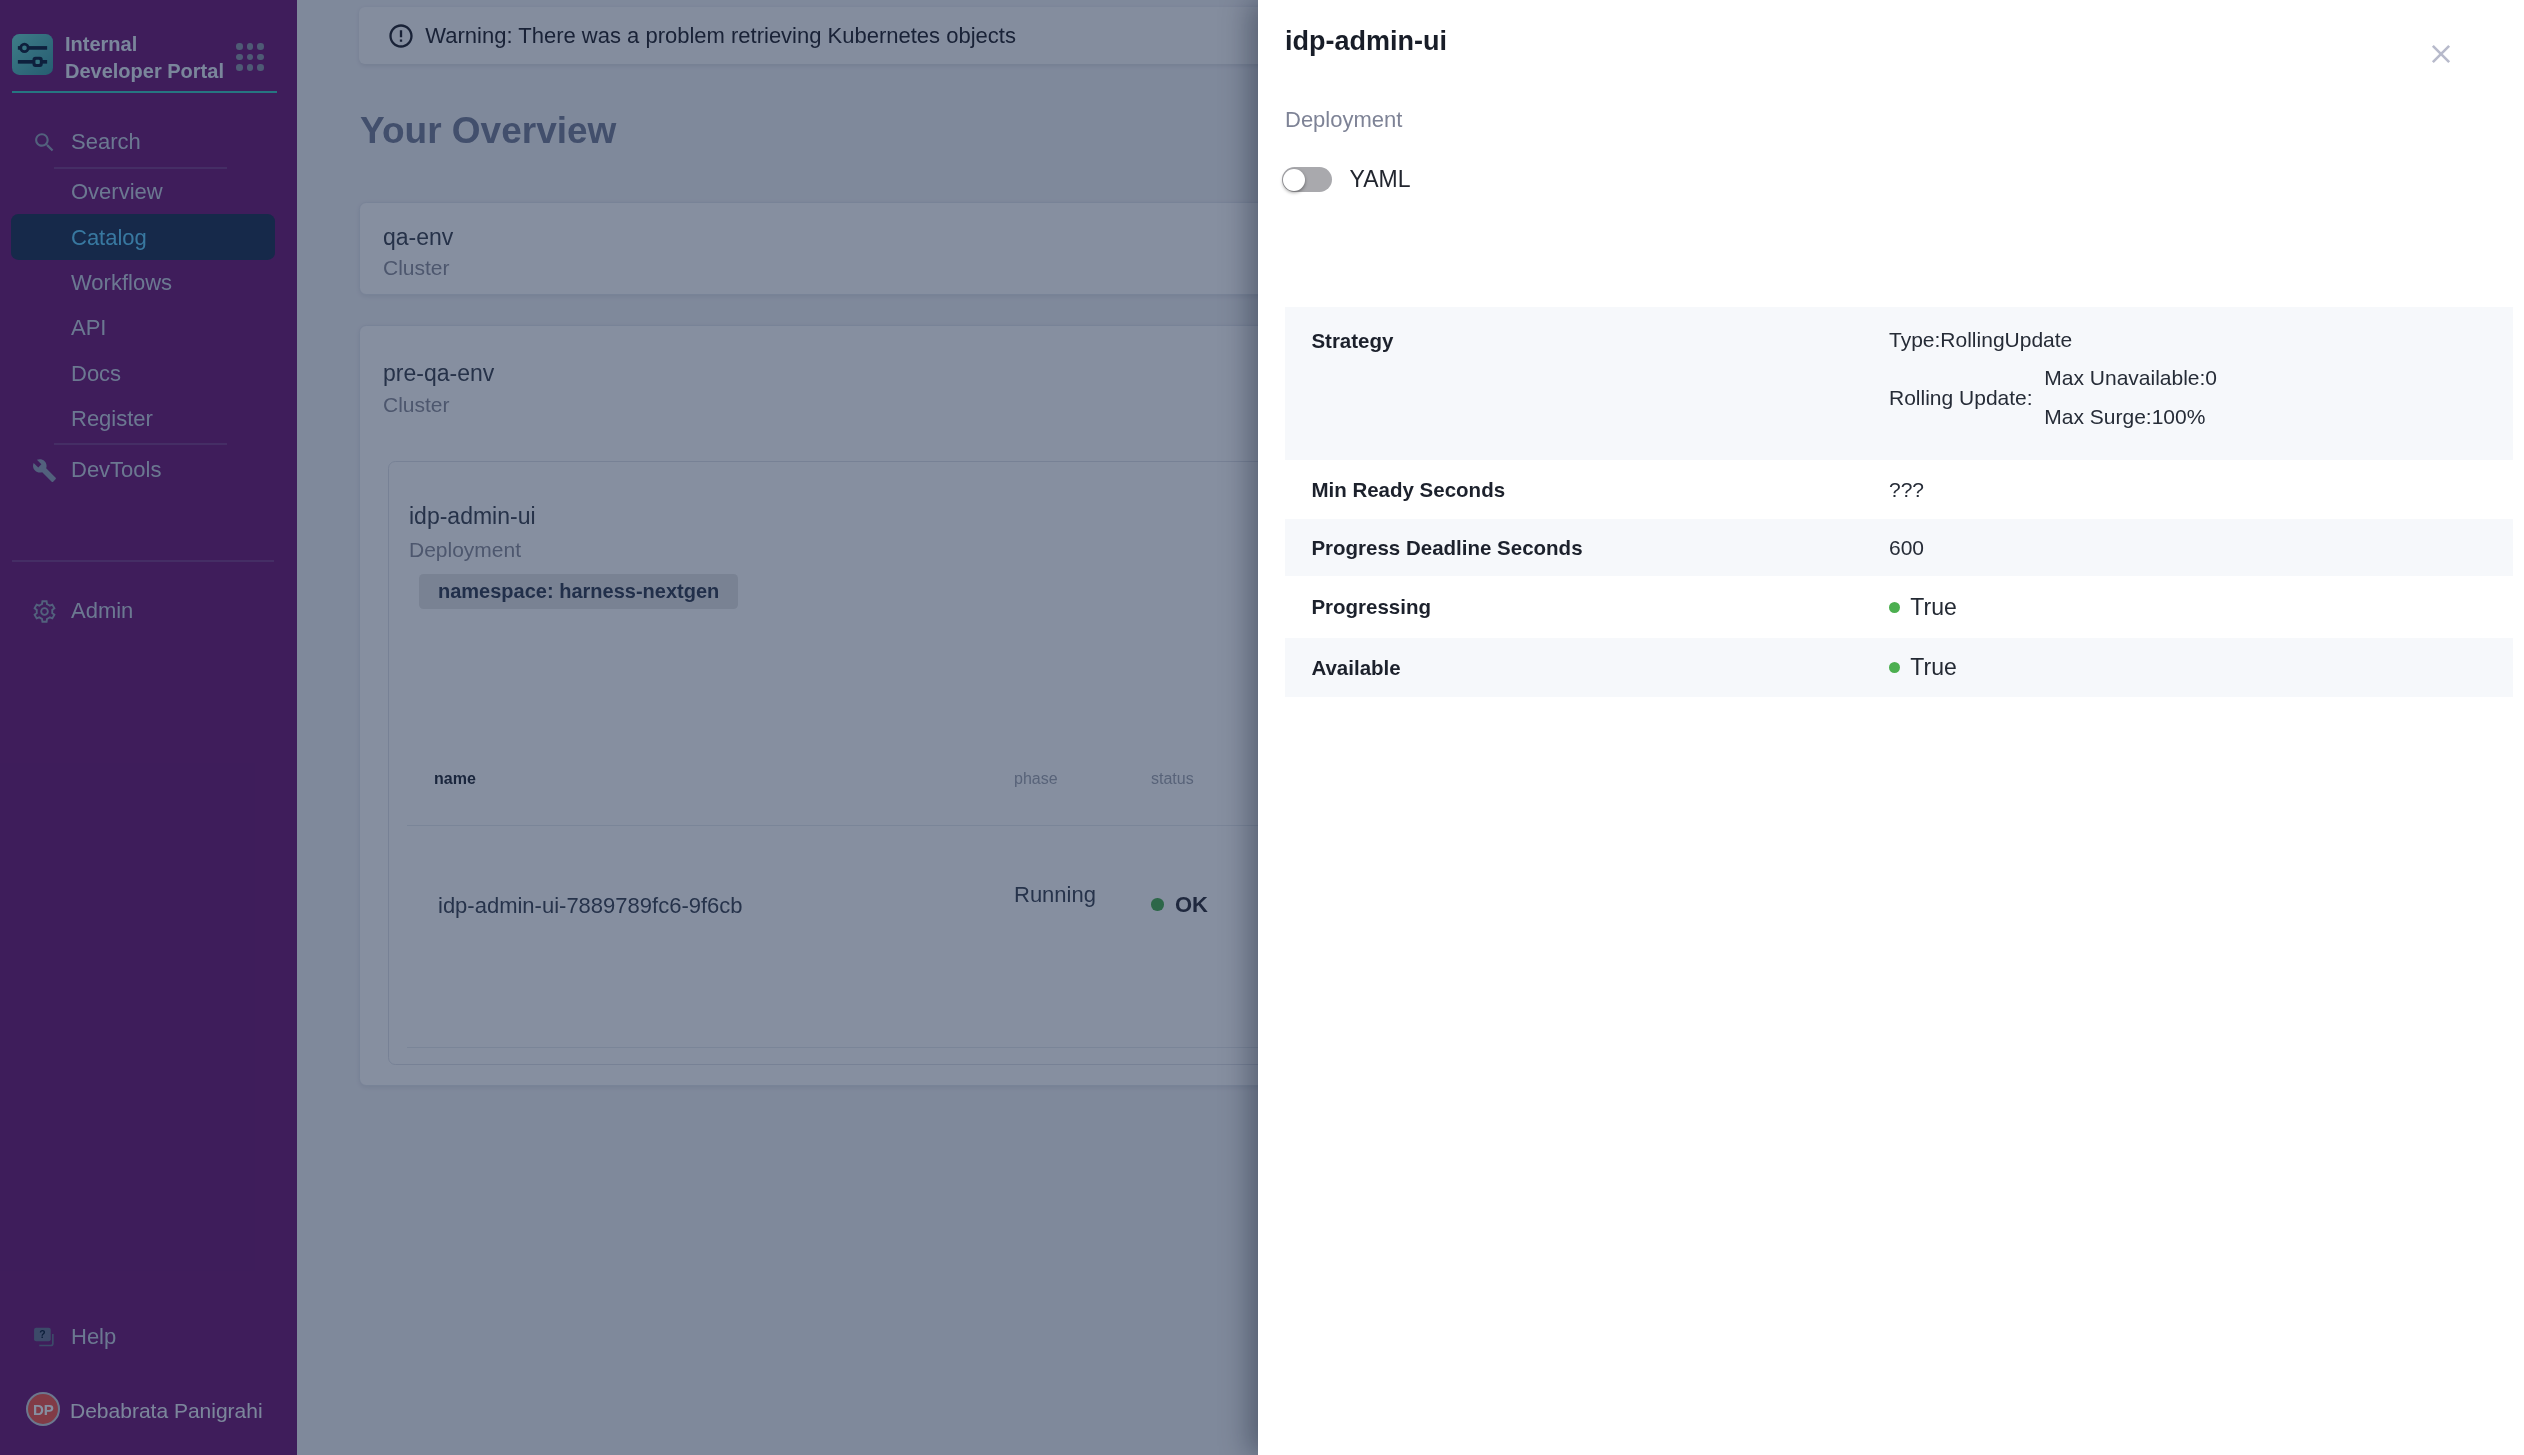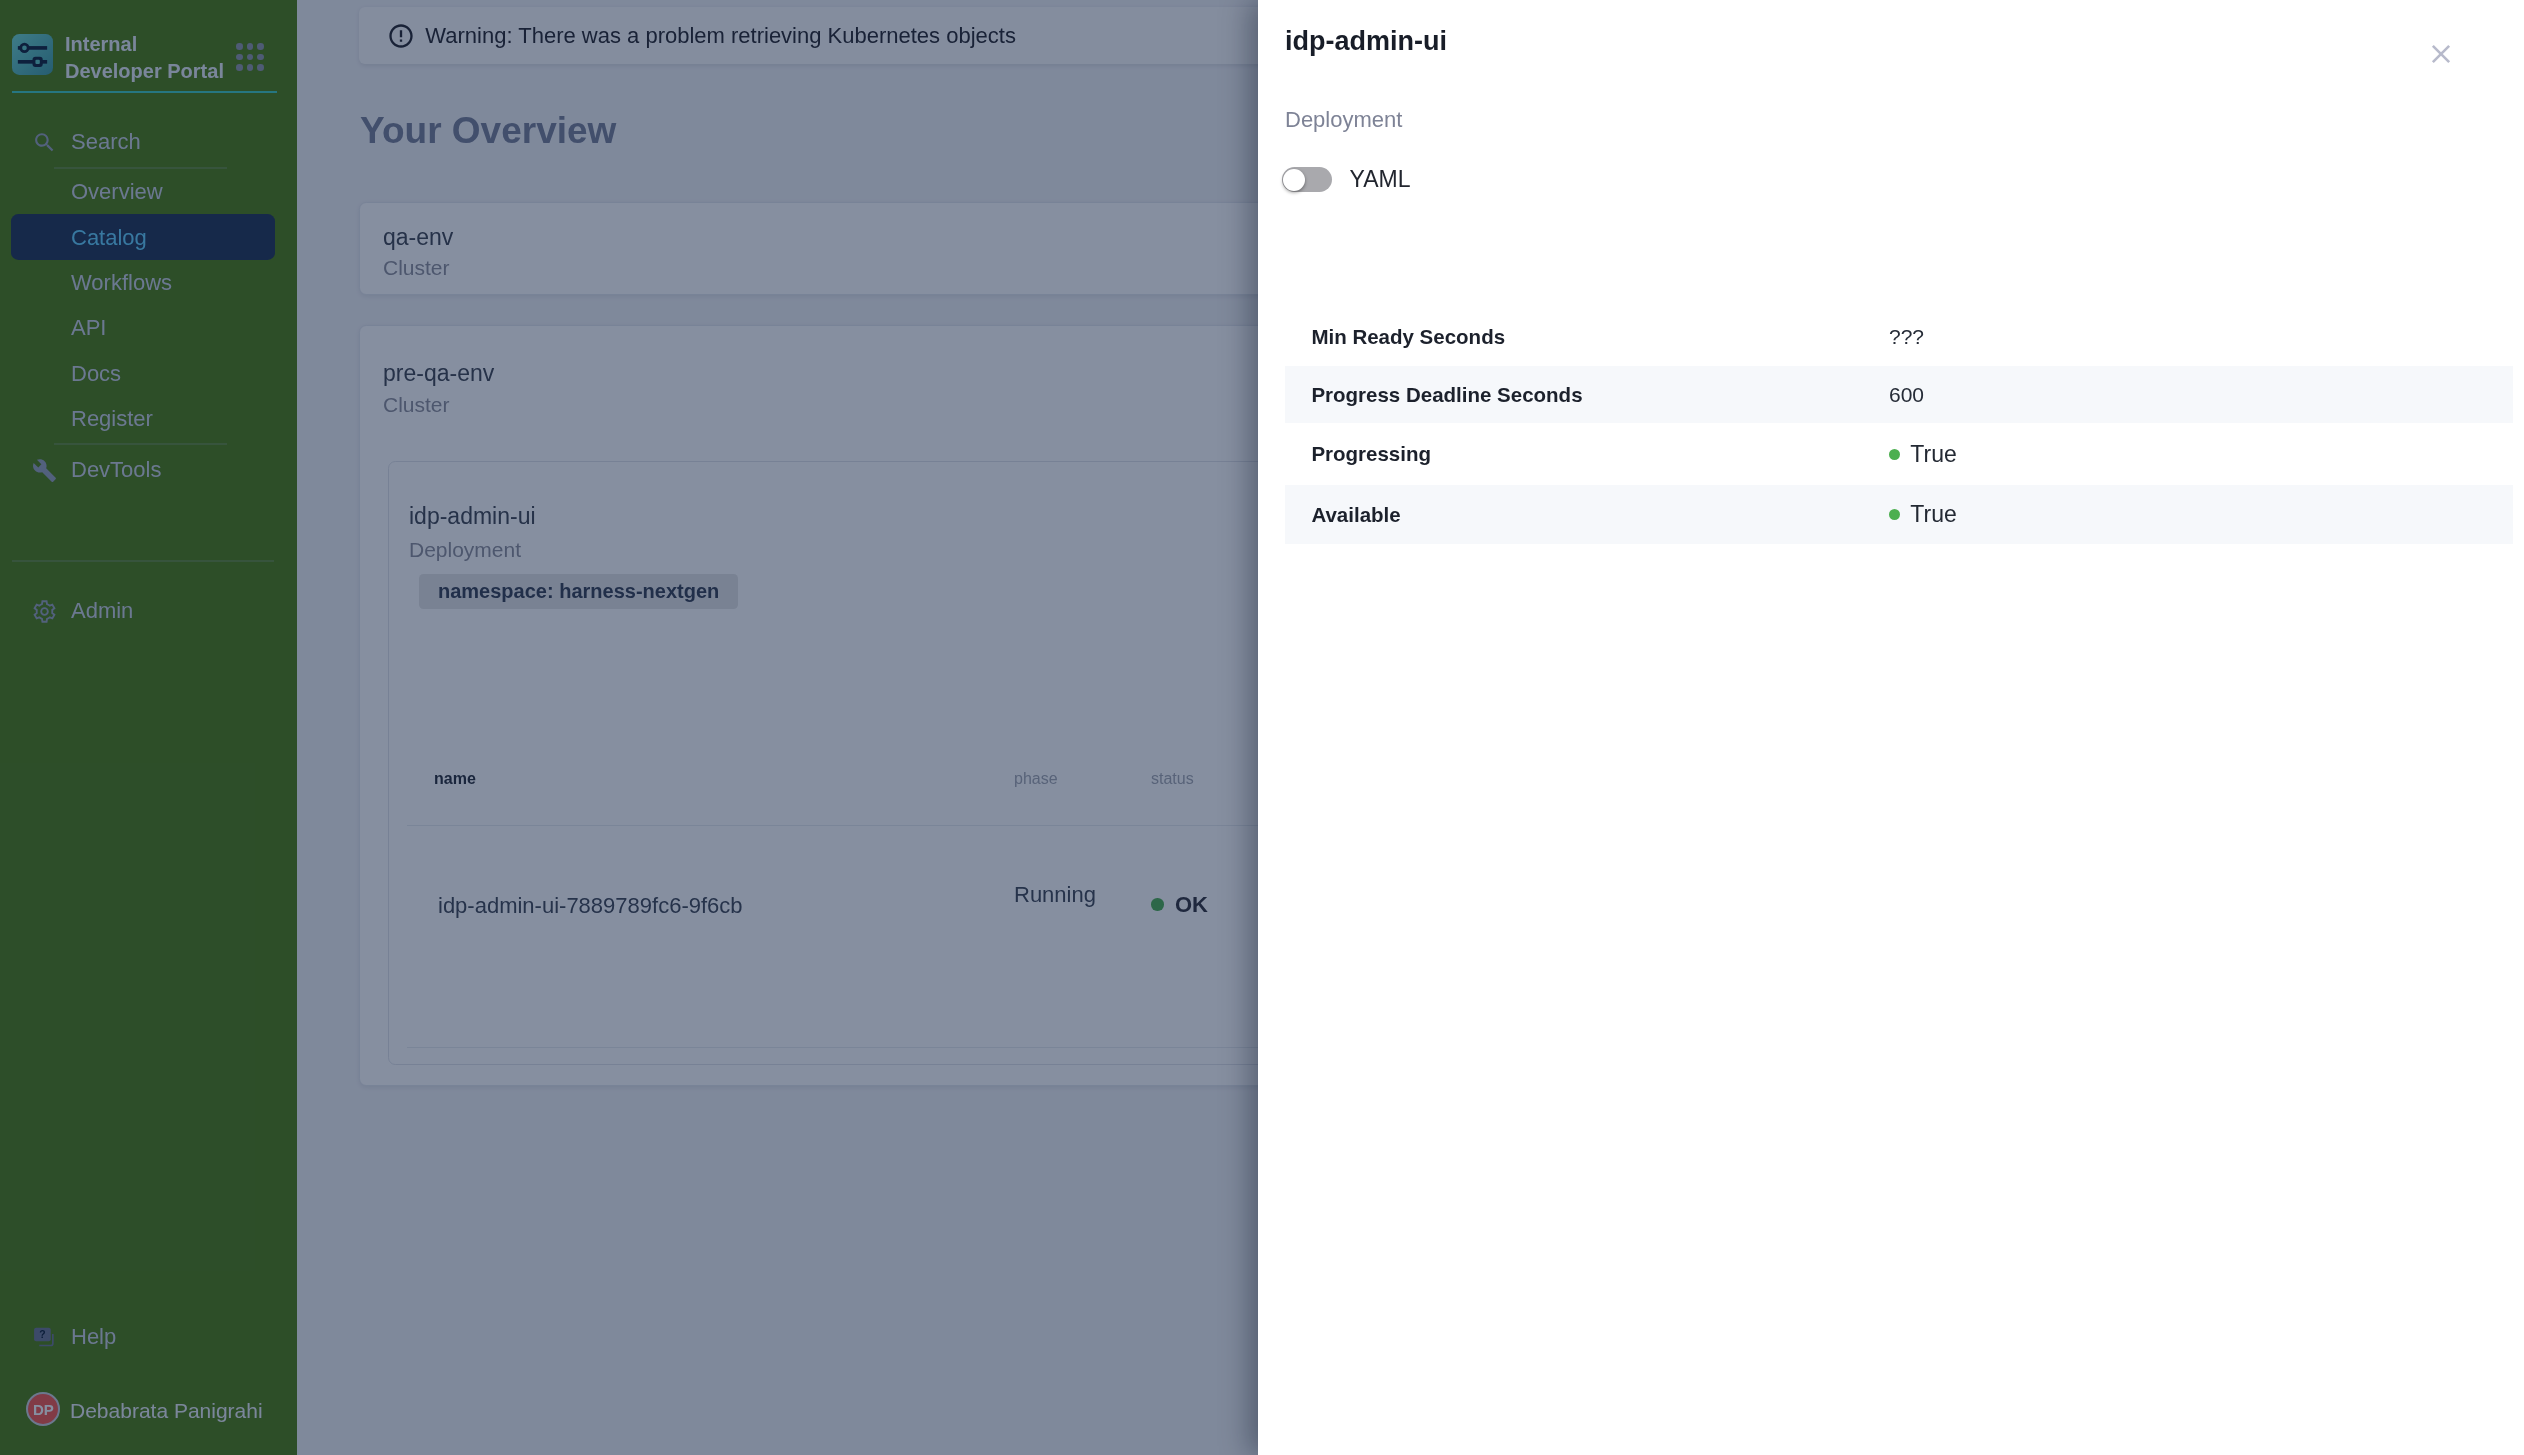--- a/index.html
+++ b/index.html
@@ -2,21 +2,21 @@
 <html style="font-size:11.7px"><head>
 <meta charset="utf-8">
 <style>
   * { margin:0; padding:0; box-sizing:border-box; }
   html,body { width:2525px; height:1455px; overflow:hidden; background:#F1F2F5;
               font-family:"Liberation Sans", sans-serif; }
   .abs { position:absolute; }
 
   
   #sidebar { position:absolute; left:0; top:0; width:297px; height:1455px;
-             background:#4d7c0f; z-index:1; }
+             background:#701a75; z-index:1; }
   .logo-box { position:absolute; left:11.7px; top:34px; width:41px; height:41px; }
   .logo-title { position:absolute; left:65px; top:31px; width:169px;
                 color:#E6ECF4; font-size:20px; font-weight:600; line-height:27px; }
   .apps-grid { position:absolute; left:236px; top:43px; width:29px; height:29px;
                display:grid; grid-template-columns:repeat(3,1fr); gap:2.9px; cursor:pointer; }
   .apps-grid i { width:6.6px; height:6.6px; border-radius:50%; background:#8F96A8; }
   .teal-rule { position:absolute; left:11.7px; top:91px; width:265px; height:2.2px; background:#3ECCC0; }
   .nav-item { position:absolute; left:0; width:297px; height:34px; display:flex;
               align-items:center; cursor:pointer; color:#C9D1E0; font-size:22px;text-decoration:underline; }
   .nav-item .ico { position:absolute; left:32px; width:25px; height:25px; display:flex; }
@@ -246,20 +246,33 @@
   <div class="d-section">Deployment</div>
 
   <div class="d-toggle-row">
     <span class="sw-track">
         <span class="sw-knob"></span>
       </span>
     <span class="sw-lbl">YAML</span>
   </div>
 
   <div id="d-table">
+    <div class="d-row lite strat">
+      <span class="d-lbl">Strategy</span>
+      <div class="d-val">
+        <div class="ru-line1">Type:RollingUpdate</div>
+        <div class="ru-flex">
+          <span class="ru-label">Rolling Update:</span>
+          <div class="ru-stack">
+            <span>Max Unavailable:0</span>
+            <span>Max Surge:100%</span>
+          </div>
+        </div>
+      </div>
+    </div>
 
     <div class="d-row" style="height:59px;">
       <span class="d-lbl">Min Ready Seconds</span>
       <span class="d-val">???</span>
     </div>
 
     <div class="d-row lite" style="height:57px;">
       <span class="d-lbl">Progress Deadline Seconds</span>
       <span class="d-val">600</span>
     </div>

